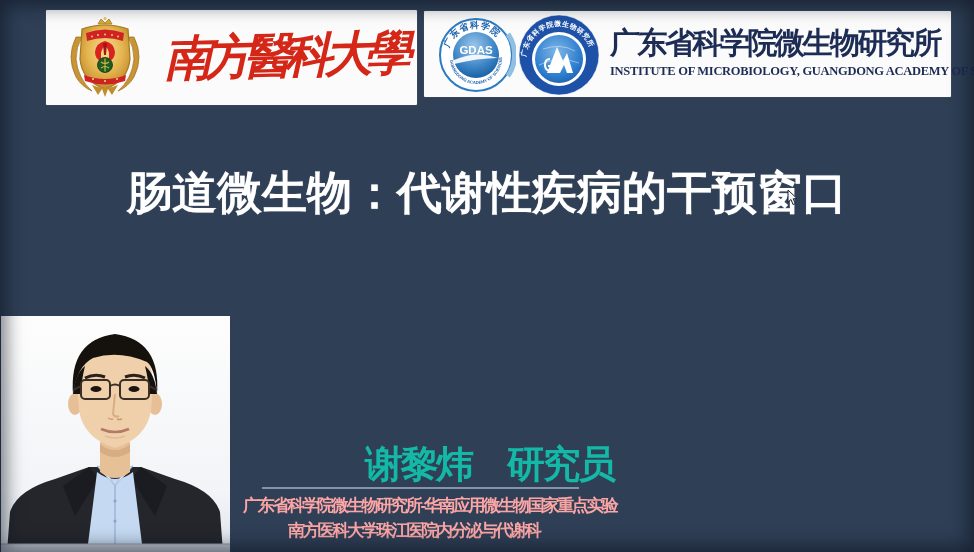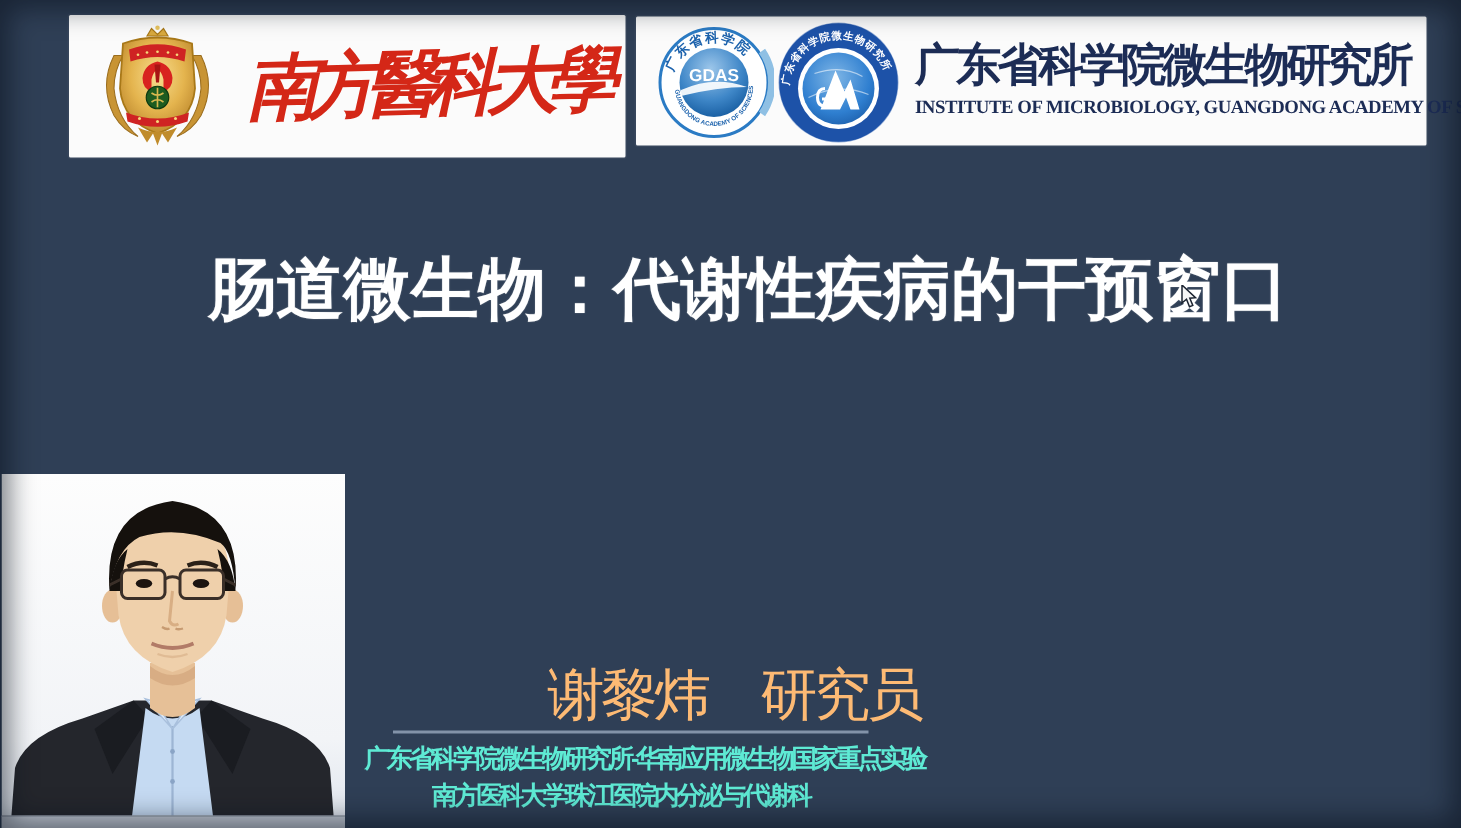--- a/index.html
+++ b/index.html
@@ -40,36 +40,35 @@
     font-family:"Liberation Serif",serif;
     font-size:12.5px;font-weight:bold;letter-spacing:-0.3px;
     color:#1c2c55;white-space:nowrap;
   }
   
   .slide-title{
     position:absolute;left:125px;top:170px;width:724px;
     font-size:45px;line-height:45px;font-weight:bold;color:#ffffff;
     white-space:nowrap;text-align:center;
     text-shadow:0 0 1px rgba(255,255,255,0.4);
-    margin-left:12px;
   }
   
   .speaker-photo{position:absolute;left:1px;top:316px;width:229px;height:236px;}
   .speaker-name{
     position:absolute;left:365px;top:444px;
-    font-size:38px;line-height:40px;font-weight:normal;letter-spacing:-2.5px;
-    color:#fdba74;white-space:nowrap;
+    font-size:38px;line-height:40px;font-weight:bold;letter-spacing:-2.5px;
+    color:#14b8a6;white-space:nowrap;
   }
   .name-underline{
     position:absolute;left:262px;top:487px;width:317px;height:2px;
     background:#8d9cb2;opacity:0.9;
   }
   .affil{
     position:absolute;font-size:17px;font-weight:bold;letter-spacing:-2.2px;
-    color:#5eead4;white-space:nowrap;
+    color:#fca5a5;white-space:nowrap;
   }
   .affil-1{left:243px;top:494px;}
   .affil-2{left:288px;top:519px;}
   
   .mouse-cursor{position:absolute;left:787px;top:190px;width:12px;height:16px;z-index:60;}
 </style>
 </head>
 <body>
 
 <div class="vignette"></div>

